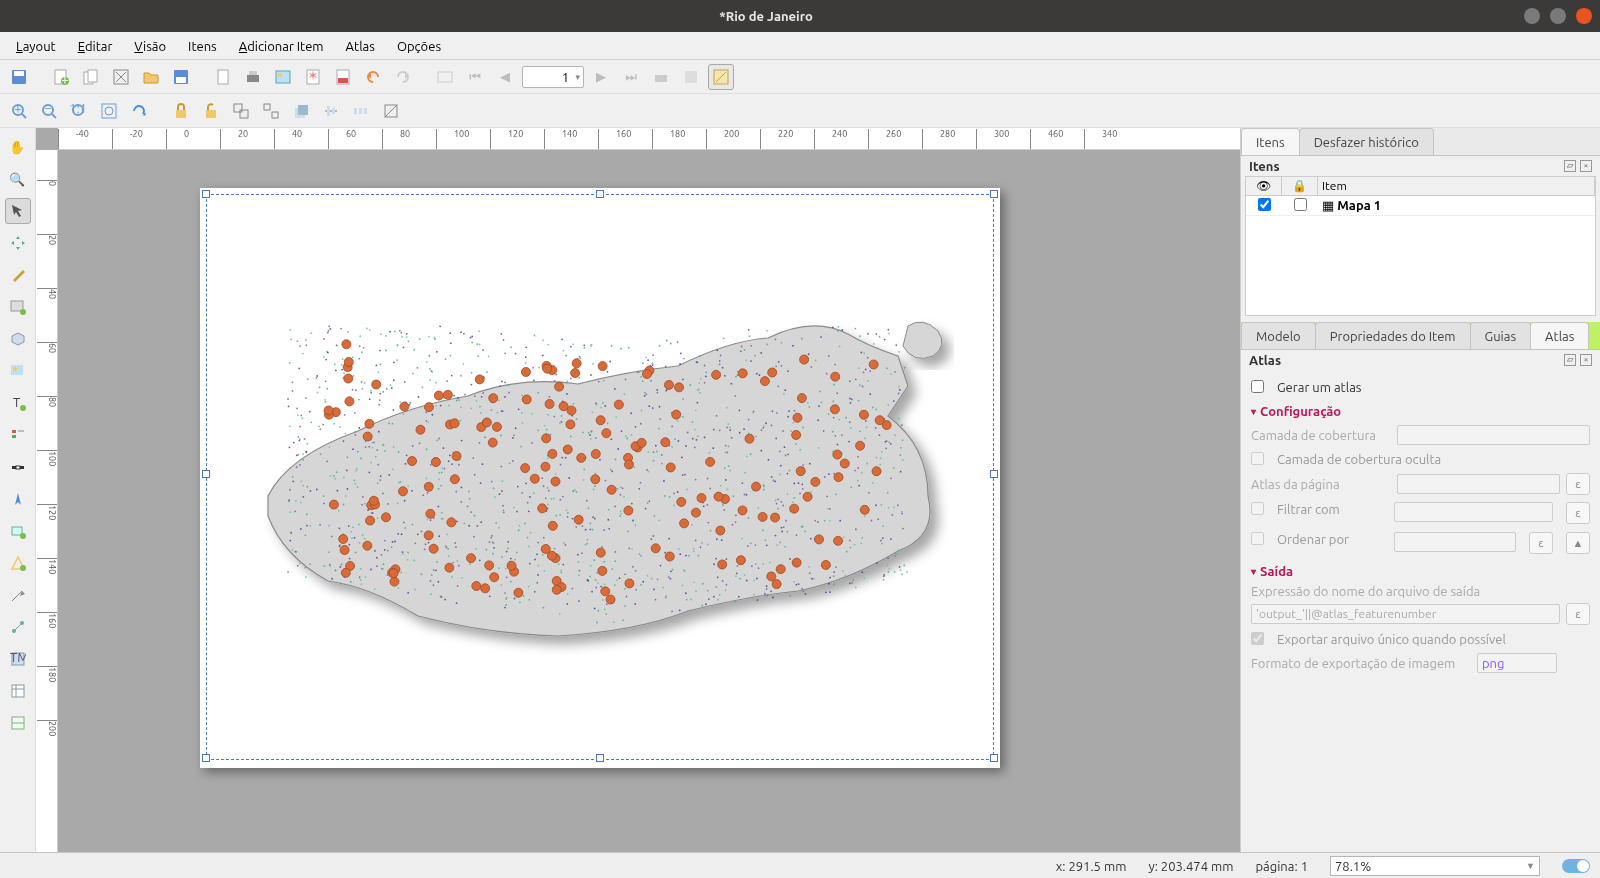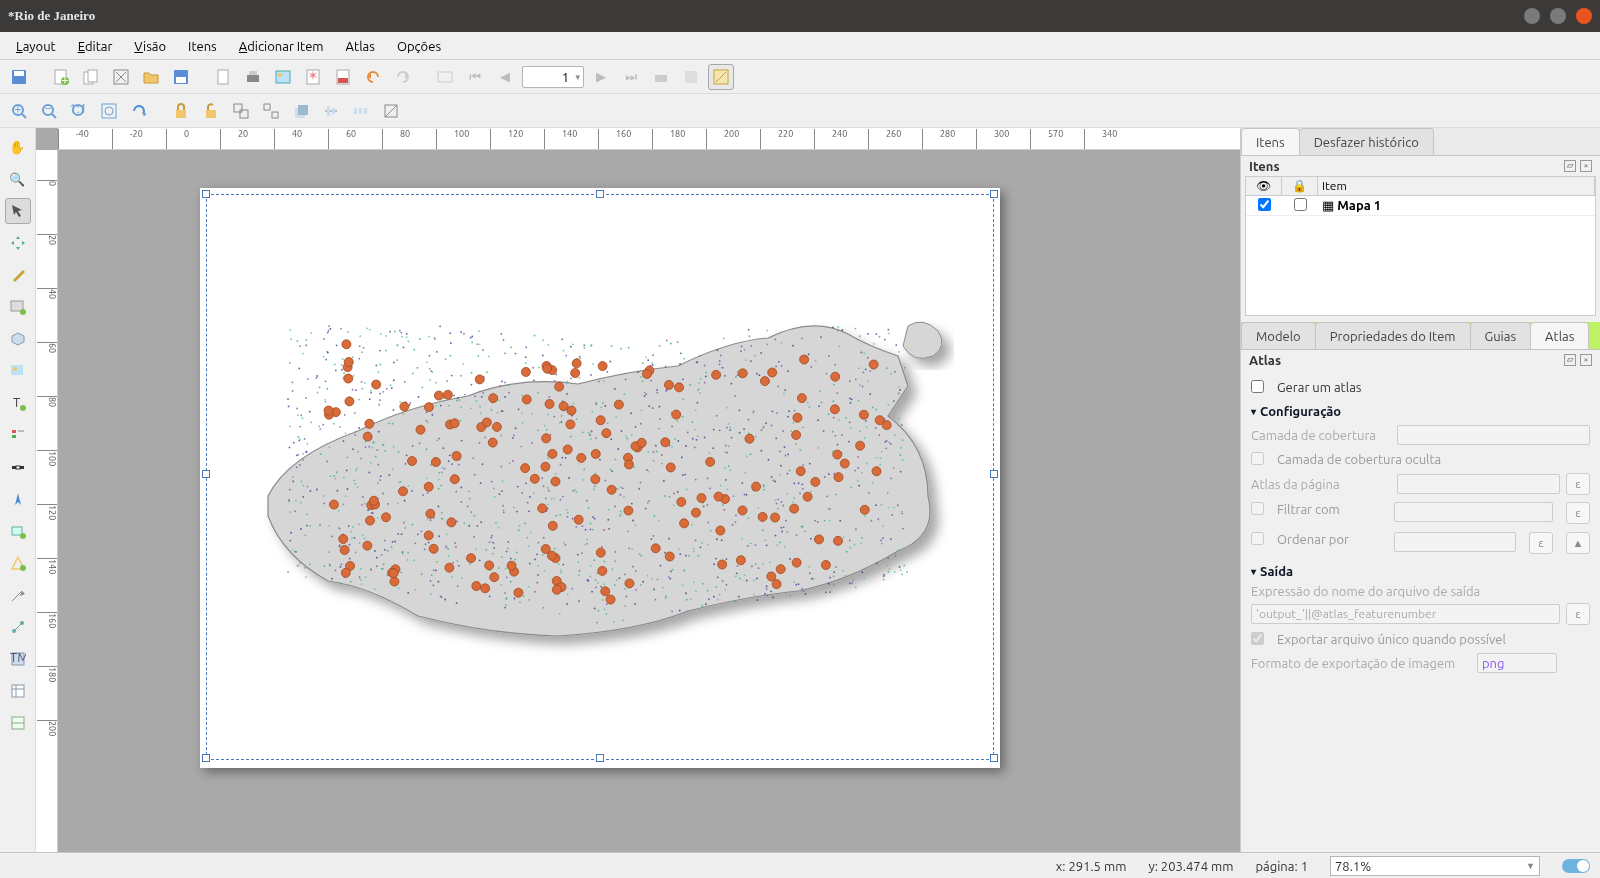--- a/index.html
+++ b/index.html
@@ -1,18 +1,18 @@
 <!DOCTYPE html>
 <html><head>
 <meta charset="utf-8">
 <style>
 * { box-sizing: border-box; margin: 0; padding: 0; font-family: Ubuntu, "Segoe UI", sans-serif; font-size: 13px; }
 body { width: 1600px; height: 878px; background: #f0f0f0; overflow: hidden; display: flex; flex-direction: column; }
 .titlebar { height: 32px; background: #3b3a39; color: #e6e6e6; display: flex; align-items: center; padding: 0 8px; }
-.titlebar .title { flex: 1; font-weight: bold; font-family: Liberation Serif, serif; }
+.titlebar .title { flex: 1; text-align: center; font-weight: bold; }
 .winbtns { display: flex; gap: 10px; }
 .winbtn { width: 16px; height: 16px; border-radius: 50%; display:inline-block; }
 .winbtn.min { background: #7a7a7a; }
 .winbtn.max { background: #7a7a7a; }
 .winbtn.close { background: #e95420; }
 .menubar { height: 28px; background: #f0f0f0; display: flex; align-items: center; padding: 0 6px; gap: 2px; border-bottom: 1px solid #d0d0d0;}
 .menubar span { padding: 4px 10px; cursor: default; }
 .menubar span u { text-decoration: underline; }
 .toolbar { height: 34px; background: #f0f0f0; display: flex; align-items: center; padding: 2px 6px; gap: 4px; border-bottom: 1px solid #ddd;}
 .tbtn { width: 26px; height: 26px; border: 1px solid transparent; border-radius: 3px; display:flex; align-items:center; justify-content:center; color:#555; }
@@ -48,21 +48,21 @@
 .ith { display:flex; background:#f0f0f0; border-bottom:1px solid #ccc;}
 .ith > div { border-right:1px solid #ccc; padding:2px 4px; font-size:12px;}
 .itr { display:flex; border-bottom:1px solid #eee; align-items:flex-start;}
 .itr > div { padding:2px 4px; }
 .col-eye{width:36px;text-align:center;} .col-lock{width:36px;text-align:center;} .col-item{flex:1;}
 .itemname{font-weight:bold;}
 .tabs2 { display:flex; border-bottom:1px solid #c4c4c4; background:#bef264; margin-top:6px;}
 .atlasbody { padding:6px 10px; color:#8e8e8e; overflow:auto; flex:1;}
 .chkrow { display:flex; align-items:flex-start; gap:13px; padding:4px 0; color:#333;}
 .chkrow.disabled { color:#9a9a9a;}
-.grouphdr { display:flex; align-items:center; gap:4px; font-weight:bold; color:#0f172a; margin:6px 0 4px;}
+.grouphdr { display:flex; align-items:center; gap:4px; font-weight:bold; color:#be185d; margin:6px 0 4px;}
 .grouphdr::before { content:"▾"; font-size:10px;}
 .formrow { display:flex; align-items:center; gap:6px; padding:3px 0;}
 .formrow label { flex:0 0 140px; color:#aaa;}
 .fakeinput { flex:1; height:20px; border:1px solid #ccc; background:#f3f3f3; border-radius:2px;}
 .epsbtn { width:24px; height:22px; border:1px solid #ccc; background:#f7f7f7; border-radius:3px; font-size:11px; color:#888; text-align:center; line-height:20px;}
 .statusbar { height:26px; border-top:1px solid #c4c4c4; background:#efefef; display:flex; align-items:center; gap:22px; padding:0 10px; font-size:12px; color:#333;}
 .statusbar .spacer{flex:1;}
 .zoomsel { width:210px; height:20px; border:1px solid #b5b5b5; background:#fff; display:flex; align-items:center; padding:0 4px; justify-content:space-between;}
 .zoomsel span.arrow{font-size:9px;color:#888;}
 svg { display:block; }
@@ -406,21 +406,21 @@
         <div class="tick" style="left: 432px;">120</div>
         <div class="tick" style="left: 486px;">140</div>
         <div class="tick" style="left: 540px;">160</div>
         <div class="tick" style="left: 594px;">180</div>
         <div class="tick" style="left: 648px;">200</div>
         <div class="tick" style="left: 702px;">220</div>
         <div class="tick" style="left: 756px;">240</div>
         <div class="tick" style="left: 810px;">260</div>
         <div class="tick" style="left: 864px;">280</div>
         <div class="tick" style="left: 918px;">300</div>
-        <div class="tick" style="left: 972px;">570</div>
+        <div class="tick" style="left: 972px;">460</div>
         <div class="tick" style="left: 1026px;">340</div>
       </div>
     <div class="canvrow">
       <div class="ruler-v" id="rulerV">
           <div class="tick" style="top: 30px;">0</div>
           <div class="tick" style="top: 84px;">20</div>
           <div class="tick" style="top: 138px;">40</div>
           <div class="tick" style="top: 192px;">60</div>
           <div class="tick" style="top: 246px;">80</div>
           <div class="tick" style="top: 300px;">100</div>

